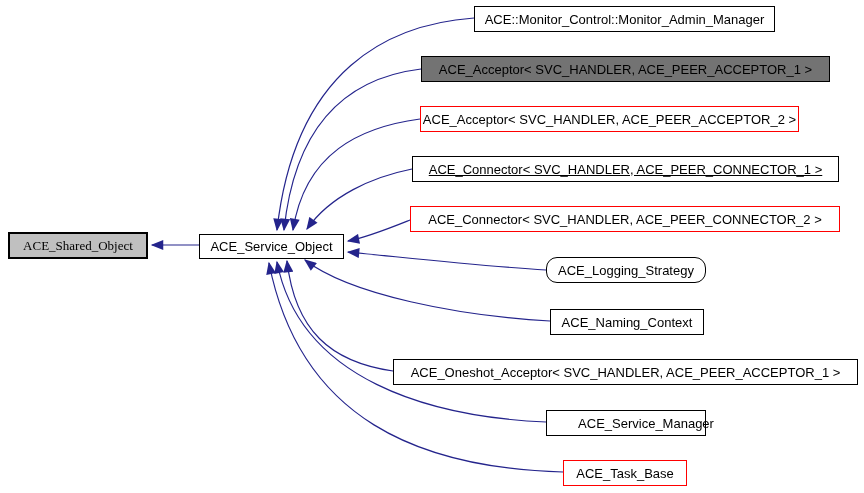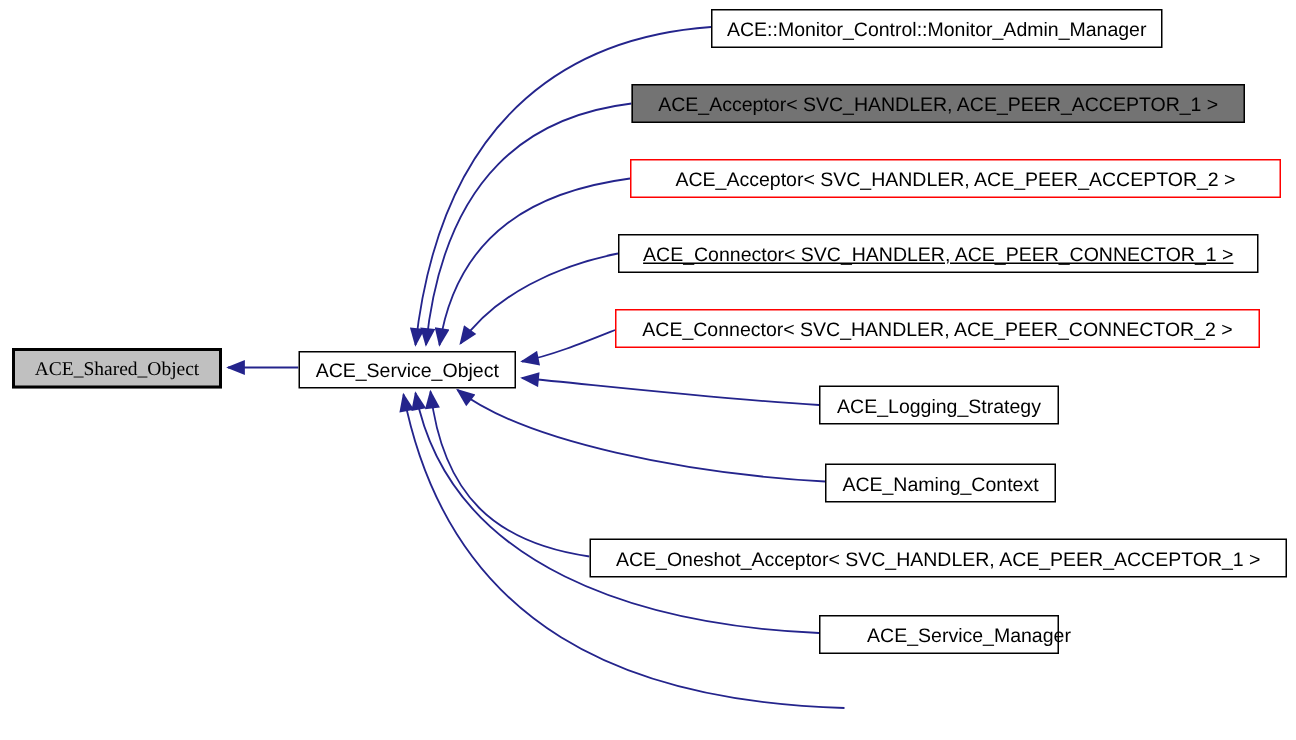--- a/index.html
+++ b/index.html
@@ -46,21 +46,22 @@
     <path class="edge" d="M550,321 C460,316 350,295 305,260" marker-end="url(#arrow)" stroke="#24248c"></path>
     <path class="edge" d="M393,371 C330,362 295,330 287,261" marker-end="url(#arrow)" stroke="#24248c"></path>
     <path class="edge" d="M546,422 C430,417 300,380 277,262" marker-end="url(#arrow)" stroke="#24248c"></path>
     <path class="edge" d="M563,472 C420,468 300,420 269,263" marker-end="url(#arrow)" stroke="#24248c"></path>
   </svg>
 
   <div class="node current" style="left: 8px; top: 232px; width: 140px; height: 27px; border-color: rgb(0, 0, 0); background: rgb(192, 192, 192); font-family: Liberation Serif, serif;">ACE_Shared_Object</div>
   <div class="node" style="left: 199px; top: 234px; width: 145px; height: 25px; border-color: rgb(0, 0, 0); background: rgb(255, 255, 255);">ACE_Service_Object</div>
   <div class="node" style="left: 474px; top: 6px; width: 301px; height: 26px; border-color: rgb(0, 0, 0); background: rgb(255, 255, 255); text-align: right;">ACE::Monitor_Control::Monitor_Admin_Manager</div>
   <div class="node" style="left: 421px; top: 56px; width: 409px; height: 26px; border-color: rgb(0, 0, 0); background: #737373;">ACE_Acceptor&lt; SVC_HANDLER, ACE_PEER_ACCEPTOR_1 &gt;</div>
-  <div class="node" style="left: 420px; top: 106px; width: 434px; height: 26px; border-color: rgb(255, 0, 0); background: rgb(255, 255, 255); text-align: right;">ACE_Acceptor&lt; SVC_HANDLER, ACE_PEER_ACCEPTOR_2 &gt;</div>
+  <div class="node" style="left: 420px; top: 106px; width: 379px; height: 26px; border-color: rgb(255, 0, 0); background: rgb(255, 255, 255); text-align: right;">ACE_Acceptor&lt; SVC_HANDLER, ACE_PEER_ACCEPTOR_2 &gt;</div>
   <div class="node" style="left: 412px; top: 156px; width: 427px; height: 26px; border-color: rgb(0, 0, 0); background: rgb(255, 255, 255); text-decoration: underline;">ACE_Connector&lt; SVC_HANDLER, ACE_PEER_CONNECTOR_1 &gt;</div>
   <div class="node" style="left: 410px; top: 206px; width: 430px; height: 26px; border-color: rgb(255, 0, 0); background: rgb(255, 255, 255);">ACE_Connector&lt; SVC_HANDLER, ACE_PEER_CONNECTOR_2 &gt;</div>
-  <div class="node" style="left: 546px; top: 257px; width: 160px; height: 26px; border-color: rgb(0, 0, 0); background: rgb(255, 255, 255);">ACE_Logging_Strategy</div>
+  <div class="node" style="left: 546px; top: 257px; width: 160px; height: 26px; border-color: rgb(0, 0, 0); background: rgb(255, 255, 255); border-radius: 11px;">ACE_Logging_Strategy</div>
   <div class="node" style="left: 550px; top: 309px; width: 154px; height: 26px; border-color: rgb(0, 0, 0); background: rgb(255, 255, 255);">ACE_Naming_Context</div>
   <div class="node" style="left: 393px; top: 359px; width: 465px; height: 26px; border-color: rgb(0, 0, 0); background: rgb(255, 255, 255);">ACE_Oneshot_Acceptor&lt; SVC_HANDLER, ACE_PEER_ACCEPTOR_1 &gt;</div>
   <div class="node" style="left: 546px; top: 410px; width: 160px; height: 26px; border-color: rgb(0, 0, 0); background: rgb(255, 255, 255); padding-left: 40px;">ACE_Service_Manager</div>
+  <div class="node" style="left: 563px; top: 460px; width: 124px; height: 26px; border-color: rgb(255, 0, 0); background: rgb(255, 255, 255);">ACE_Task_Base</div>
 
 </div>
 
 </body></html>

